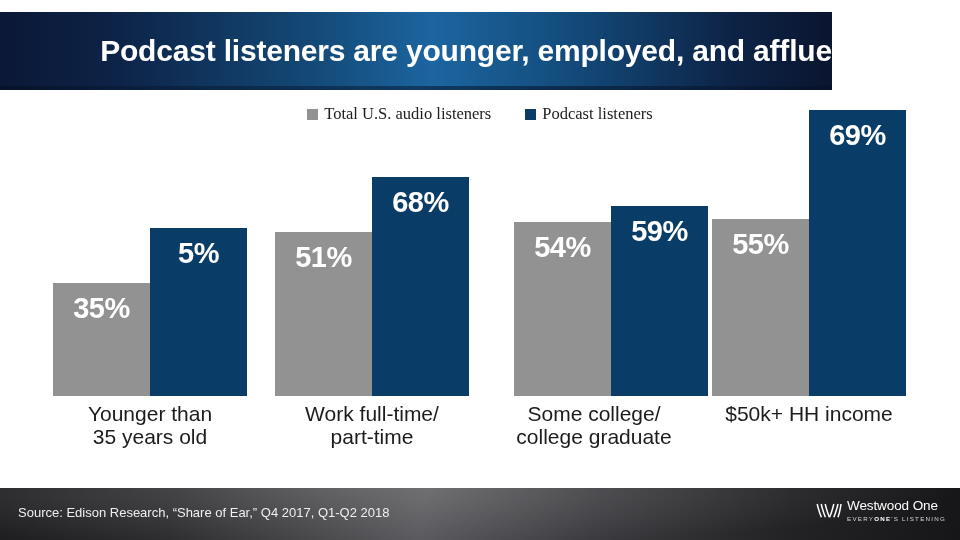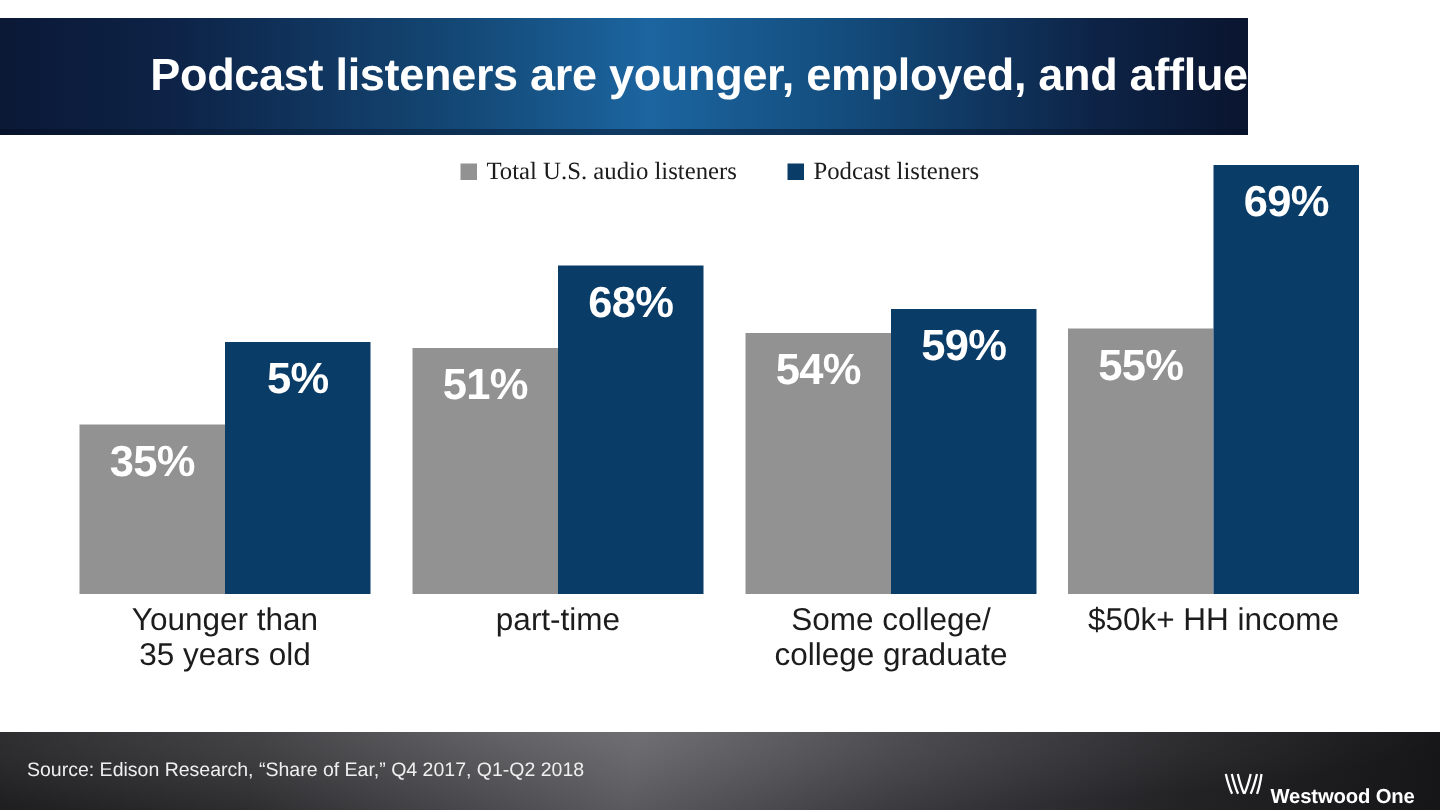--- a/index.html
+++ b/index.html
@@ -169,24 +169,23 @@
     top: 11px;
     display: flex;
     align-items: center;
     gap: 5px;
   }
   #logo-mark { display:block; }
   #logo-text { display: flex; flex-direction: column; line-height: 1; }
   #logo-name {
     color: #ffffff;
     font-size: 13.5px;
-    font-weight: bold;
+    font-weight: normal;
     letter-spacing: -0.1px;
     white-space: nowrap;
-    margin-top: 25px;
   }
   #logo-tagline {
     color: #d8d8d8;
     font-size: 6.2px;
     letter-spacing: 1.25px;
     margin-top: 3px;
     white-space: nowrap;
   }
   #logo-tagline b { color:#ffffff; }
 </style>
@@ -223,21 +222,21 @@
 
     <div class="group" style="left:275px; width:194px;">
       <div class="bar total" style="height:164px;">
         <span class="bar-value">51%</span>
       </div>
       <div class="bar podcast" style="height:219px;">
         <span class="bar-value">68%</span>
       </div>
     </div>
 
-    <div class="group" style="left:497px; width:194px;">
+    <div class="group" style="left:514px; width:194px;">
       <div class="bar total" style="height:174px;">
         <span class="bar-value">54%</span>
       </div>
       <div class="bar podcast" style="height:190px;">
         <span class="bar-value">59%</span>
       </div>
     </div>
 
     <div class="group" style="left:712px; width:194px;">
       <div class="bar total" style="height:177px;">
@@ -249,20 +248,21 @@
     </div>
 
   </div>
 
   <div id="cat-labels">
     <div class="cat-label" style="left:53px;">
       <div>Younger than</div>
       <div>35 years old</div>
     </div>
     <div class="cat-label" style="left:275px;">
+      <div>Work full-time/</div>
       <div>part-time</div>
     </div>
     <div class="cat-label" style="left:497px;">
       <div>Some college/</div>
       <div>college graduate</div>
     </div>
     <div class="cat-label" style="left:712px;">
       <div>$50k+ HH income</div>
     </div>
   </div>

